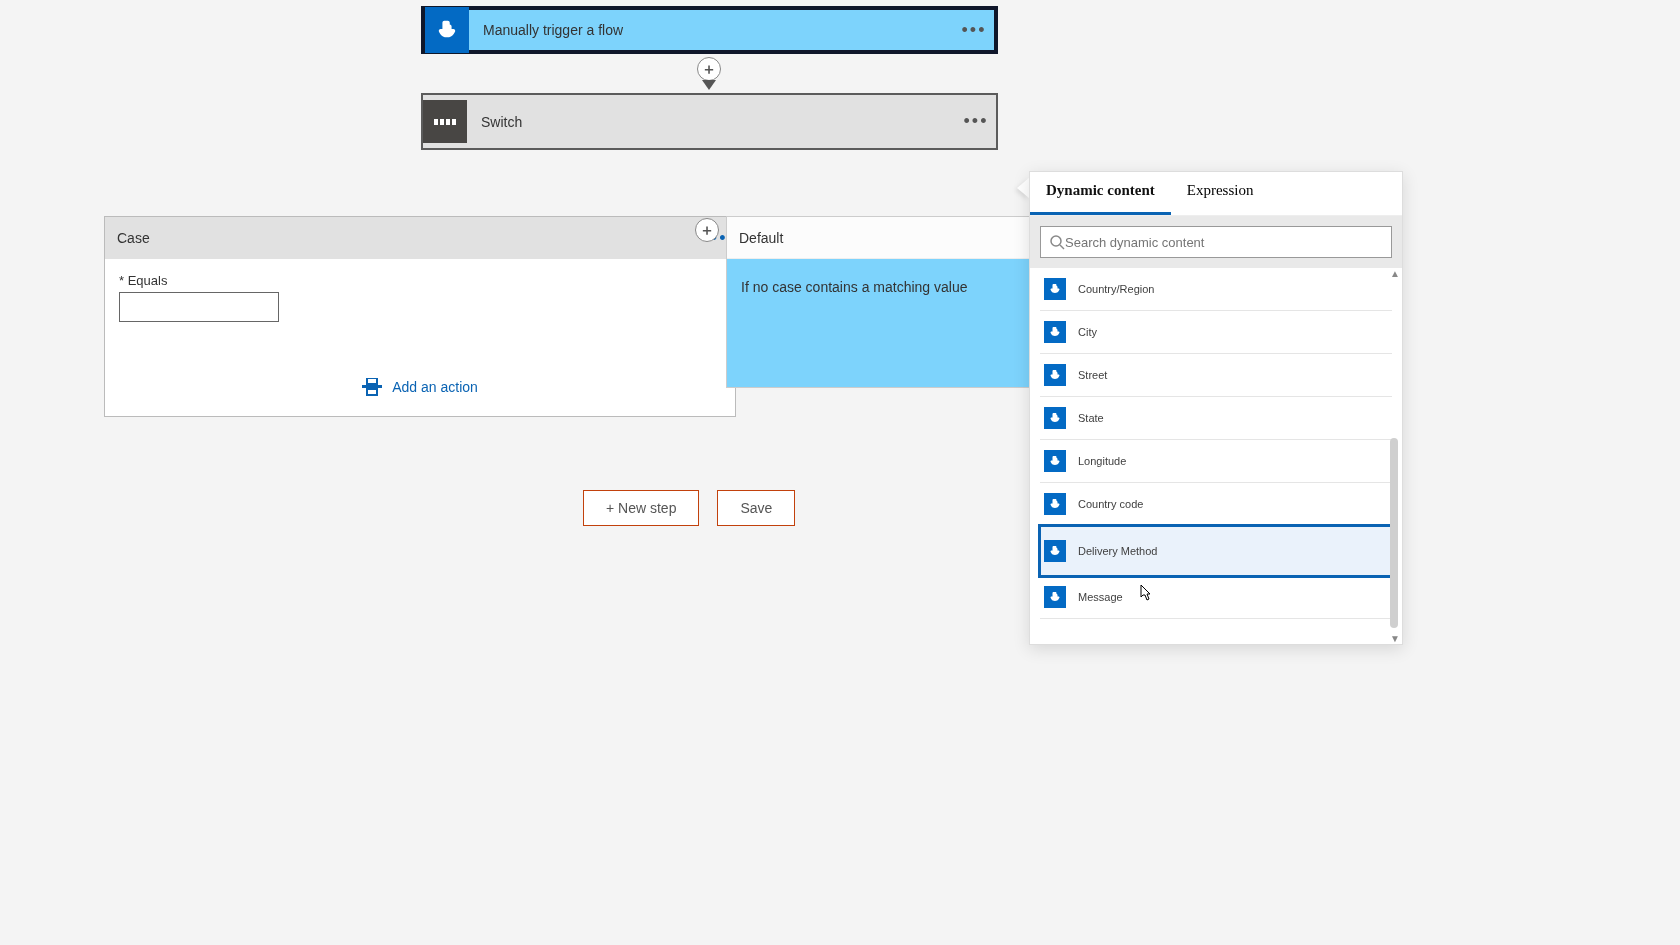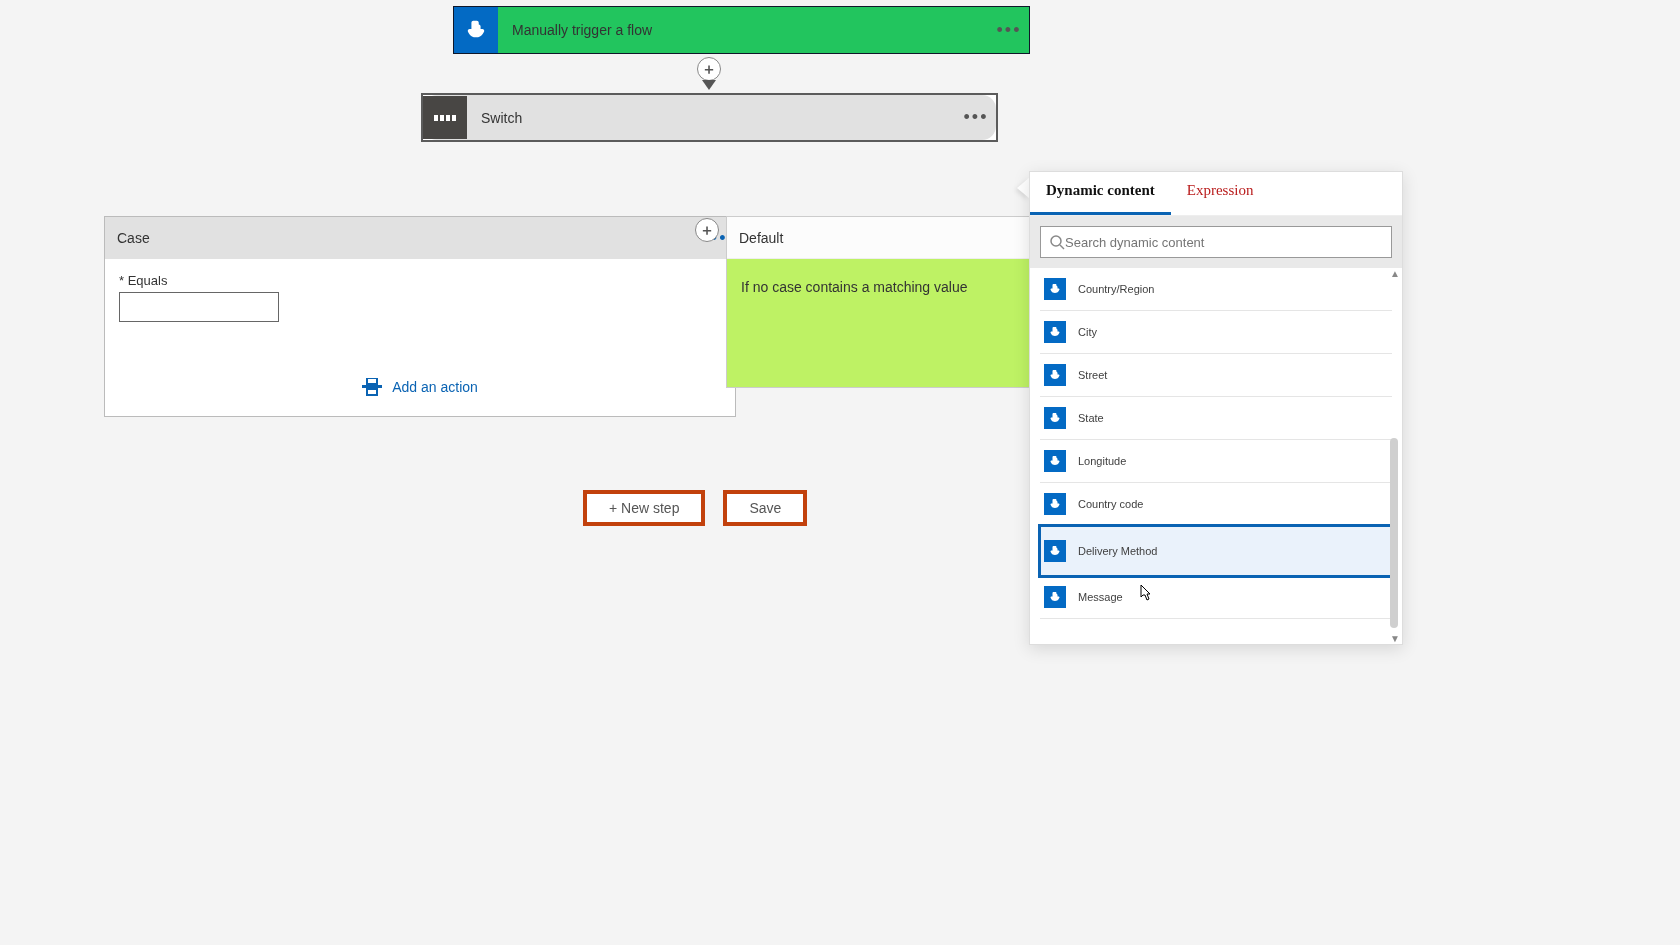--- a/index.html
+++ b/index.html
@@ -12,25 +12,24 @@
     overflow: hidden;
   }
 
   
   .trigger-card {
     position: absolute;
     left: 421px;
     top: 6px;
     width: 577px;
     height: 48px;
-    border: 1px solid #0f172a;
-    background: #22c55e;
-    display: flex;
-    align-items: center;
-    margin-left: 32px;
+    border: 4px solid #0f172a;
+    background: #7dd3fc;
+    display: flex;
+    align-items: center;
   }
   .trigger-icon-box {
     width: 44px;
     height: 46px;
     background: #036ac4;
     display: flex;
     align-items: center;
     justify-content: center;
   }
   .trigger-title {
@@ -78,25 +77,24 @@
   
   .switch-card {
     position: absolute;
     left: 421px;
     top: 93px;
     width: 577px;
     border: 2px solid #5b5b5b;
     background: #fff;
   }
   .switch-header {
-    height: 45px;
+    height: 53px;
     background: #e1e1e1;
     display: flex;
     align-items: center;
-    border-radius: 14px;
   }
   .switch-icon-box {
     width: 44px;
     height: 43px;
     background: #484644;
     display: flex;
     align-items: center;
     justify-content: center;
   }
   .switch-title {
@@ -188,21 +186,21 @@
   
   .plus-circle.c2 { left: 695px; top: 218px; }
 
   
   .default-card {
     position: absolute;
     left: 726px;
     top: 216px;
     width: 578px;
     border: 1px solid #ccc;
-    background: #bef264;
+    background: #7dd3fc;
   }
   .default-header {
     height: 42px;
     background: #fcfcfc;
     border-bottom: 1px solid #eee;
     display: flex;
     align-items: center;
     padding: 0 12px;
     font-size: 14px;
     color: #333;
@@ -231,21 +229,21 @@
     position: absolute;
     left: 583px;
     top: 490px;
     display: flex;
     gap: 18px;
   }
   .btn {
     height: 36px;
     padding: 0 22px;
     background: #fff;
-    border: 4px solid #c2410c;
+    border: 1px solid #c2410c;
     font-size: 14px;
     color: #555;
     cursor: pointer;
   }
 
   
   .flyout {
     position: absolute;
     left: 1029px;
     top: 171px;
@@ -270,21 +268,21 @@
   }
   .flyout-tabs {
     display: flex;
     height: 44px;
     border-bottom: 1px solid #eee;
     font-family: Liberation Serif, serif;
   }
   .flyout-tab {
     padding: 10px 16px 0 16px;
     font-size: 15px;
-    color: #b91c1c;
+    color: #000000;
     cursor: pointer;
   }
   .flyout-tab.active {
     color: #111;
     font-weight: 600;
     border-bottom: 3px solid #0a63b3;
   }
   .search-wrap {
     background: #e9e9e9;
     padding: 10px 10px;

